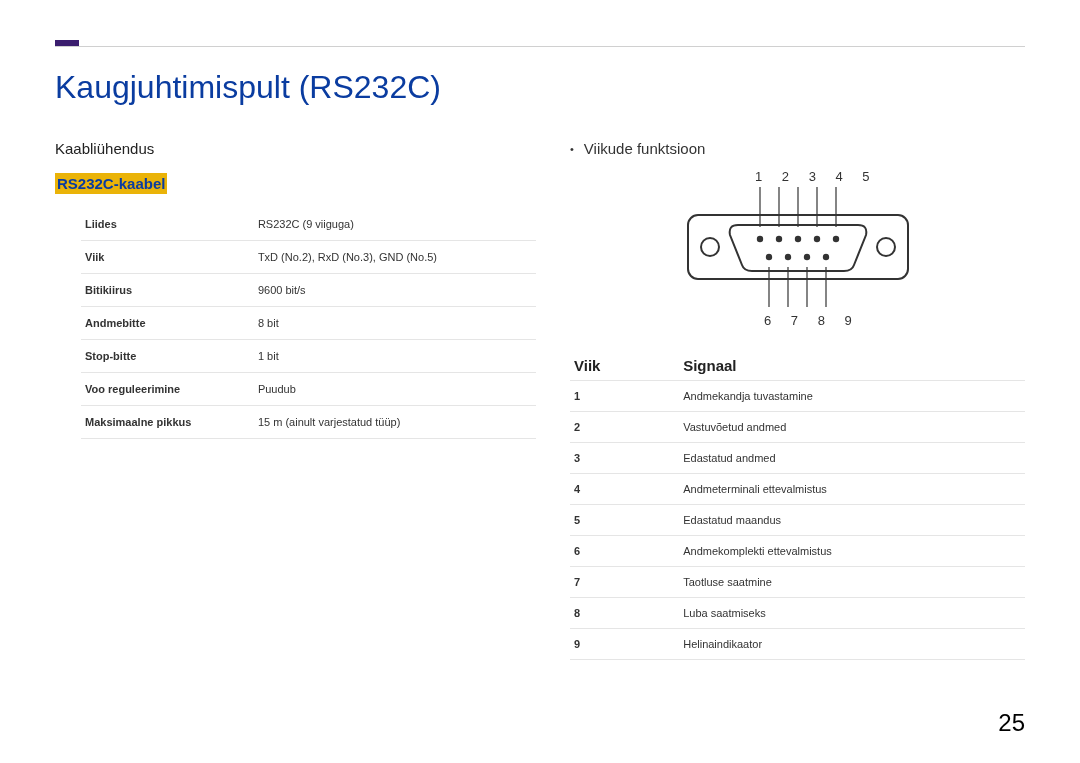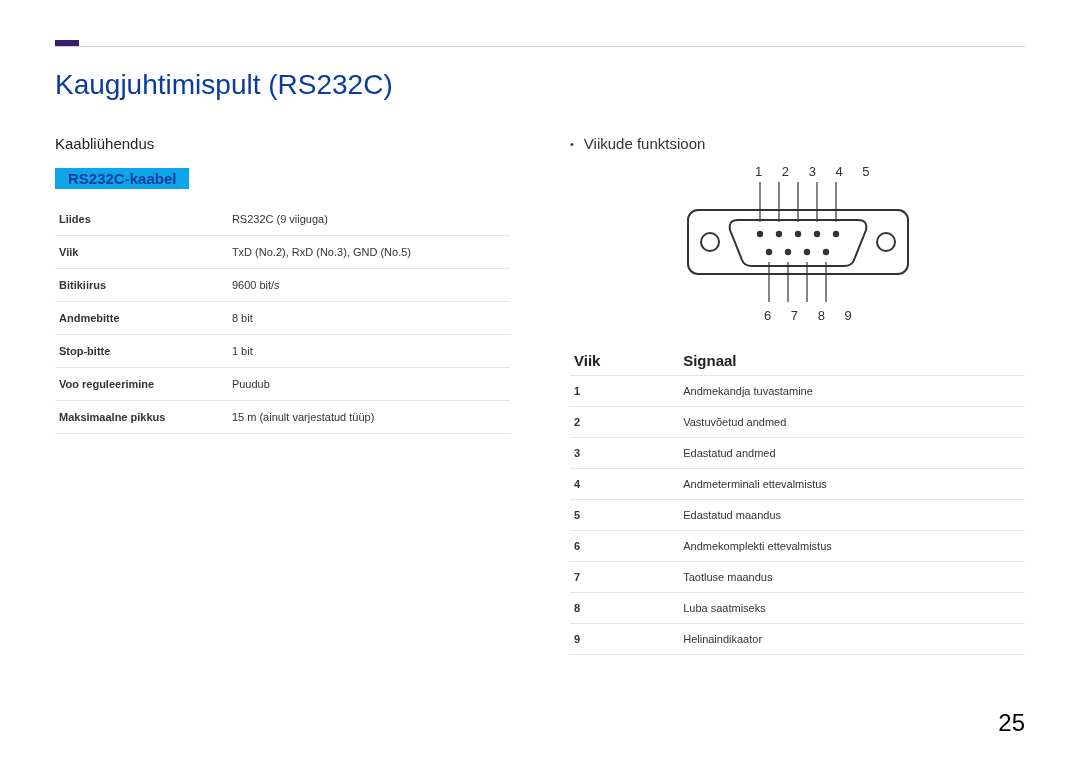--- a/index.html
+++ b/index.html
@@ -23,21 +23,21 @@
     background: #3a1d6e;
     margin-bottom: 0;
   }
   .top-rule {
     height: 1px;
     background: #d0d0d0;
     width: 100%;
   }
   .title {
     color: #0a3ca0;
-    font-size: 28px;
+    font-size: 32px;
     font-weight: 400;
     margin-bottom: 34px;
   }
   .columns {
     display: flex;
     gap: 60px;
   }
   .col {
     flex: 1;
   }
@@ -45,27 +45,28 @@
     font-size: 15px;
     font-weight: 400;
     color: #222;
     margin-bottom: 16px;
   }
   .h3 {
     display: inline-block;
     font-size: 15px;
     font-weight: 700;
     color: #0a3ca0;
-    background: #0ea5e9;
-    padding: 2px 13px;
+    background: #eab308;
+    padding: 2px 2px;
     margin-bottom: 14px;
   }
   .spec-table {
     width: 100%;
     border-collapse: collapse;
+    margin-left: 26px;
   }
   .spec-table td {
     padding: 10px 4px;
     font-size: 11px;
     border-bottom: 1px solid #e5e5e5;
     vertical-align: middle;
   }
   .spec-table td.k {
     font-weight: 700;
     width: 38%;
@@ -235,21 +236,21 @@
             <tr>
               <td class="k">5</td>
               <td>Edastatud maandus</td>
             </tr>
             <tr>
               <td class="k">6</td>
               <td>Andmekomplekti ettevalmistus</td>
             </tr>
             <tr>
               <td class="k">7</td>
-              <td>Taotluse maandus</td>
+              <td>Taotluse saatmine</td>
             </tr>
             <tr>
               <td class="k">8</td>
               <td>Luba saatmiseks</td>
             </tr>
             <tr>
               <td class="k">9</td>
               <td>Helinaindikaator</td>
             </tr>
           </tbody>

